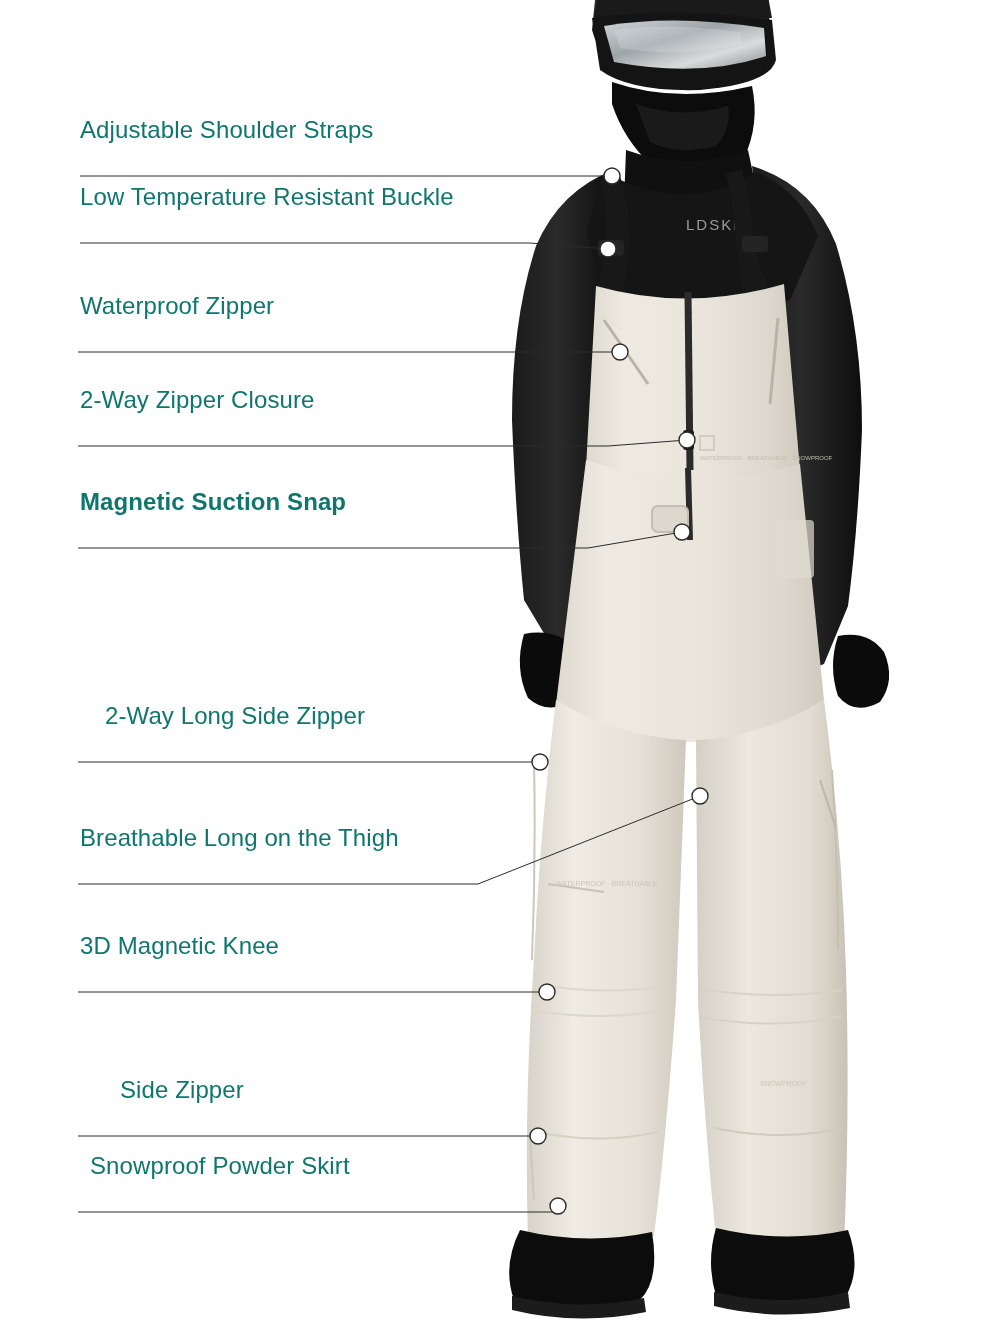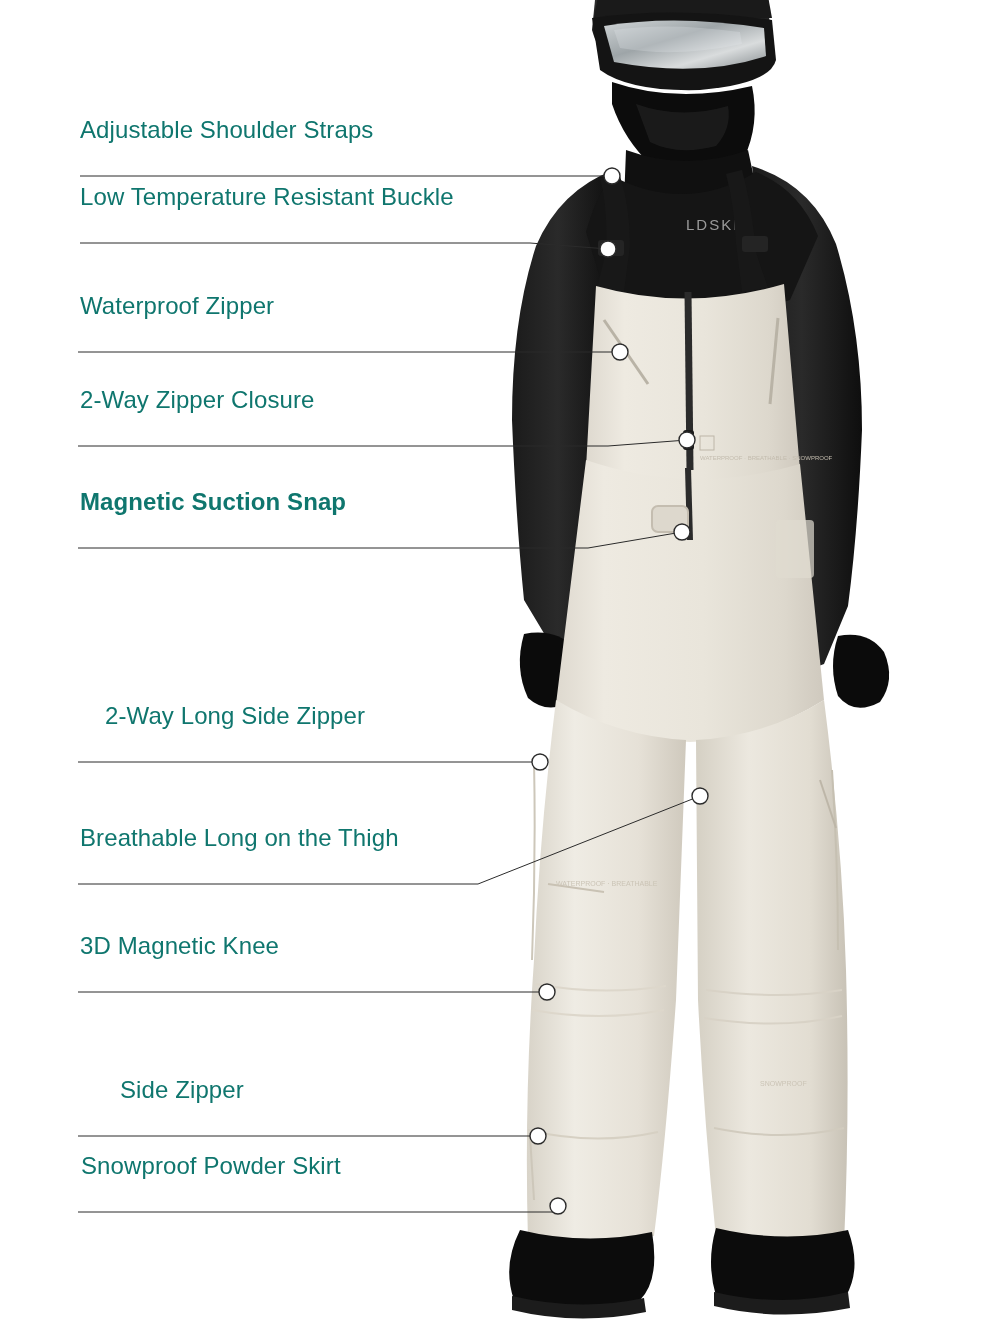--- a/index.html
+++ b/index.html
@@ -242,17 +242,17 @@
       <div class="callout" style="left: 78px; top: 837px;">
         <div class="label" style="left: 2px; bottom: -15px;">Breathable Long on the Thigh</div>
       </div>
       <div class="callout" style="left: 78px; top: 948px;">
         <div class="label" style="left: 2px; bottom: -12px;">3D Magnetic Knee</div>
       </div>
       <div class="callout" style="left: 78px; top: 1090px;">
         <div class="label" style="left: 2px; bottom: -14px; margin-left: 40px;">Side Zipper</div>
       </div>
       <div class="callout" style="left: 78px; top: 1166px;">
-        <div class="label" style="left: 3px; bottom: -14px;">Snowproof Powder Skirt</div>
+        <div class="label" style="left: 12px; bottom: -14px;">Snowproof Powder Skirt</div>
       </div>
     </div>
 
 </div>
 
 </body></html>

